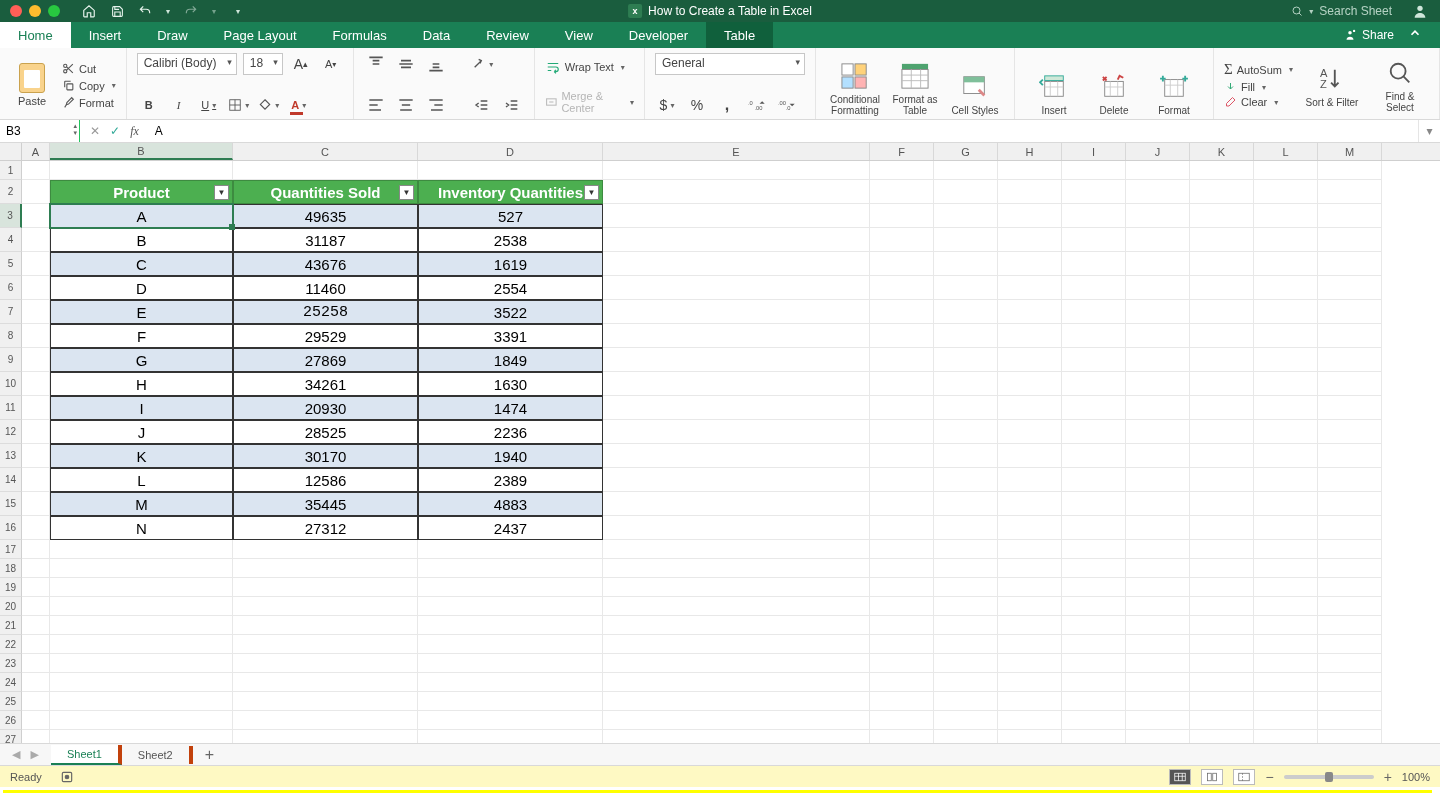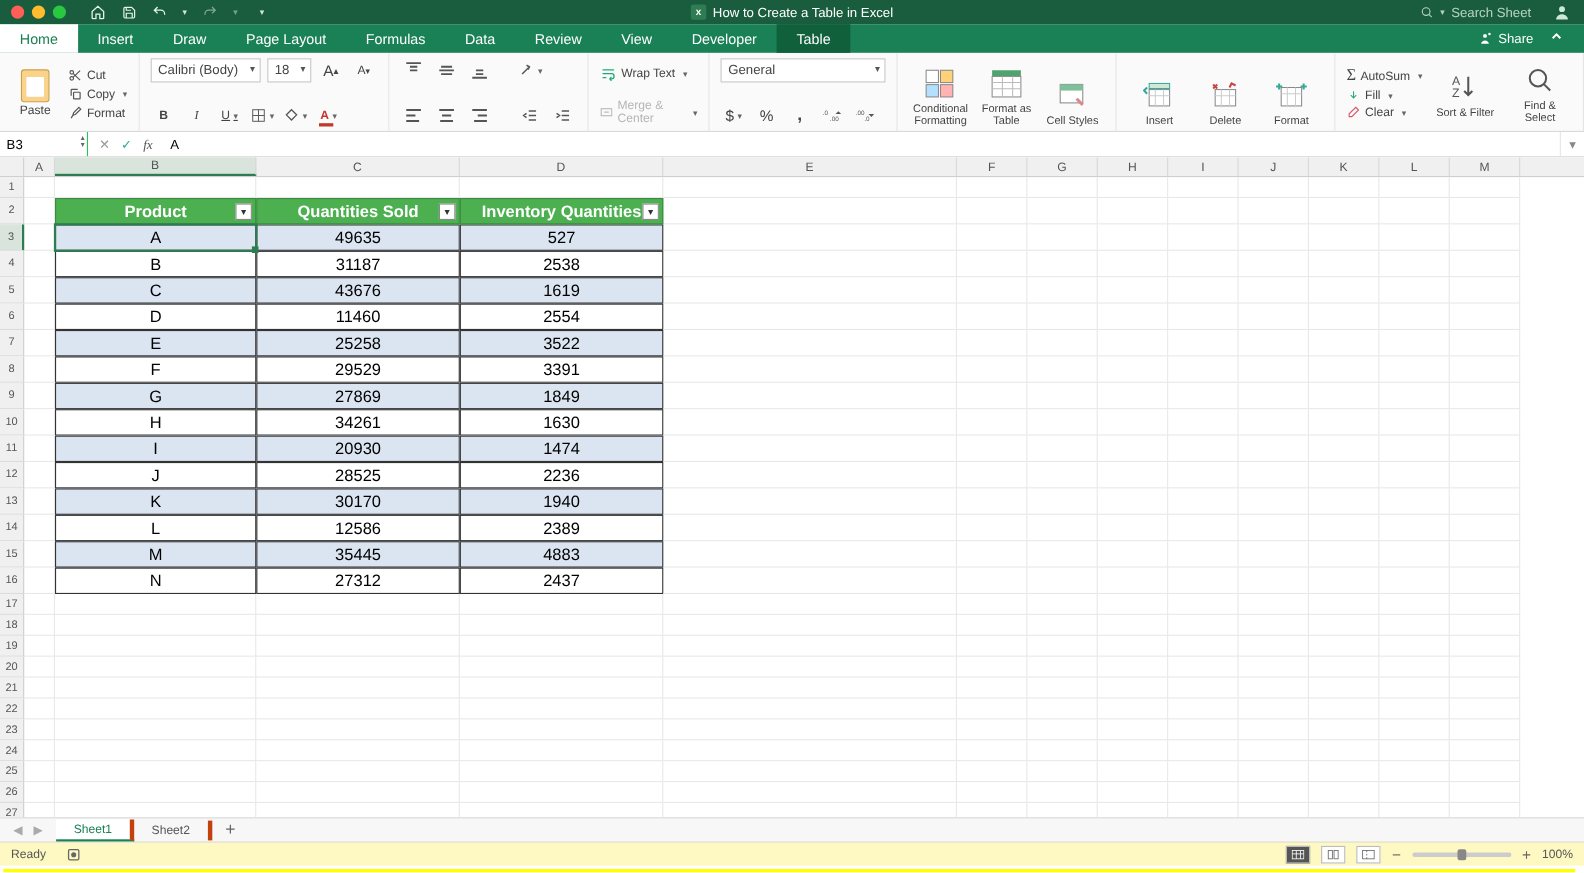--- a/index.html
+++ b/index.html
@@ -610,21 +610,21 @@
         <div class="c" style="width: 64px;"></div>
         <div class="c" style="width: 64px;"></div>
         <div class="c" style="width: 64px;"></div>
         <div class="c" style="width: 64px;"></div>
         <div class="c" style="width: 64px;"></div>
       </div>
       <div class="r" style="height: 24px;">
         <div class="rh">7</div>
         <div class="c" style="width: 28px;"></div>
         <div class="td-cell band" style="width: 183px;">E</div>
-        <div class="td-cell band" style="width: 185px;">25258</div>
+        <div class="td-cell band" style="width: 185px; font-family: Liberation Mono, monospace;">25258</div>
         <div class="td-cell band" style="width: 185px;">3522</div>
         <div class="c" style="width: 267px;"></div>
         <div class="c" style="width: 64px;"></div>
         <div class="c" style="width: 64px;"></div>
         <div class="c" style="width: 64px;"></div>
         <div class="c" style="width: 64px;"></div>
         <div class="c" style="width: 64px;"></div>
         <div class="c" style="width: 64px;"></div>
         <div class="c" style="width: 64px;"></div>
         <div class="c" style="width: 64px;"></div>

